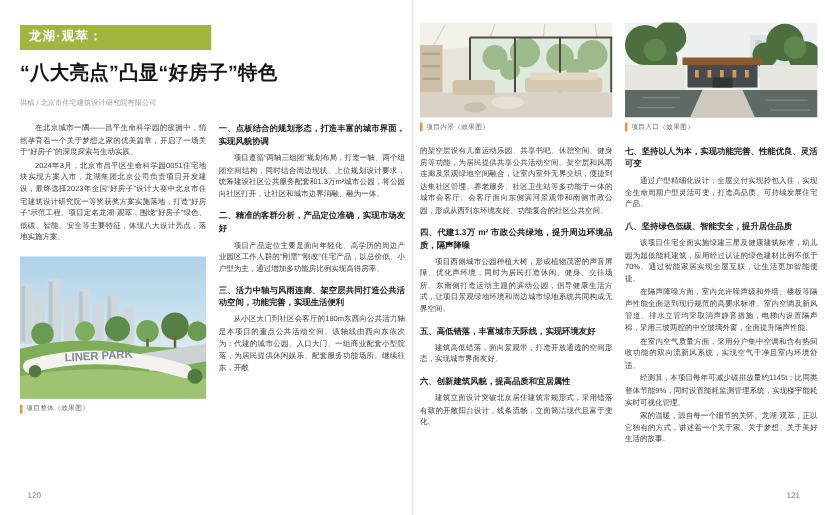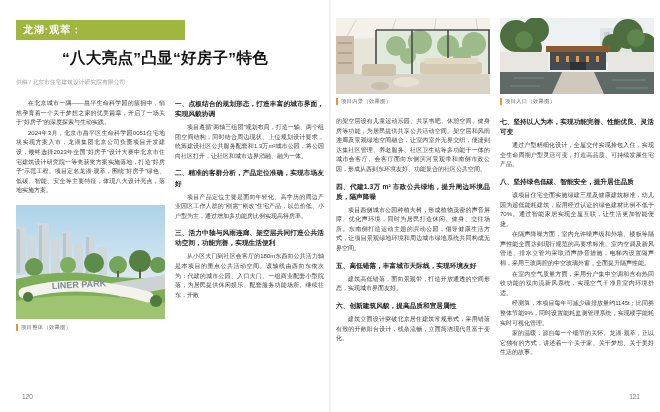--- a/index.html
+++ b/index.html
@@ -5,22 +5,22 @@
   html,body{margin:0;padding:0;background:#fbfbfa;}
   .spread{position:relative;width:660px;height:412px;background:#ffffff;
           font-family:"Liberation Sans","DejaVu Sans",sans-serif;overflow:hidden;}
   .gutter{position:absolute;left:329px;top:0;width:2px;height:412px;
           background:linear-gradient(90deg,rgba(0,0,0,0.04),rgba(0,0,0,0.08),rgba(0,0,0,0.04));}
   .page{position:absolute;top:20px;}
   .page-left{left:16px;width:308px;}
   .page-right{left:336px;width:318px;top:18px;}
 
   .tag-box{display:block;width:140px;background:#9fb63f;color:#fff;font-weight:bold;
-           font-size:10px;line-height:1;padding:5px 22px 5px 7px;letter-spacing:1px;}
-  .headline{font-size:15.5px;font-weight:bold;color:#141414;margin-top:8px;letter-spacing:0.3px;margin-left:46px;}
+           font-size:10px;line-height:1;padding:5px 6px 5px 7px;letter-spacing:1px;}
+  .headline{font-size:15.5px;font-weight:bold;color:#141414;margin-top:8px;letter-spacing:0.3px;}
   .byline{font-size:5.8px;color:#9a9a9a;margin-top:9px;}
 
   .cols{display:flex;gap:10px;margin-top:12px;}
   .col{width:149px;font-size:6px;color:#3c3c3c;line-height:1.6;text-align:justify;}
   .col-r{width:154px;}
   p.body{margin:0;text-indent:2em;}
   p.body + p.body{margin-top:1px;}
   p.cont{text-indent:0;}
   .sec{font-size:6.7px;font-weight:bold;color:#1f1f1f;margin:7px 0 4px;line-height:1.5;}
   .sec-first{margin-top:0;}

